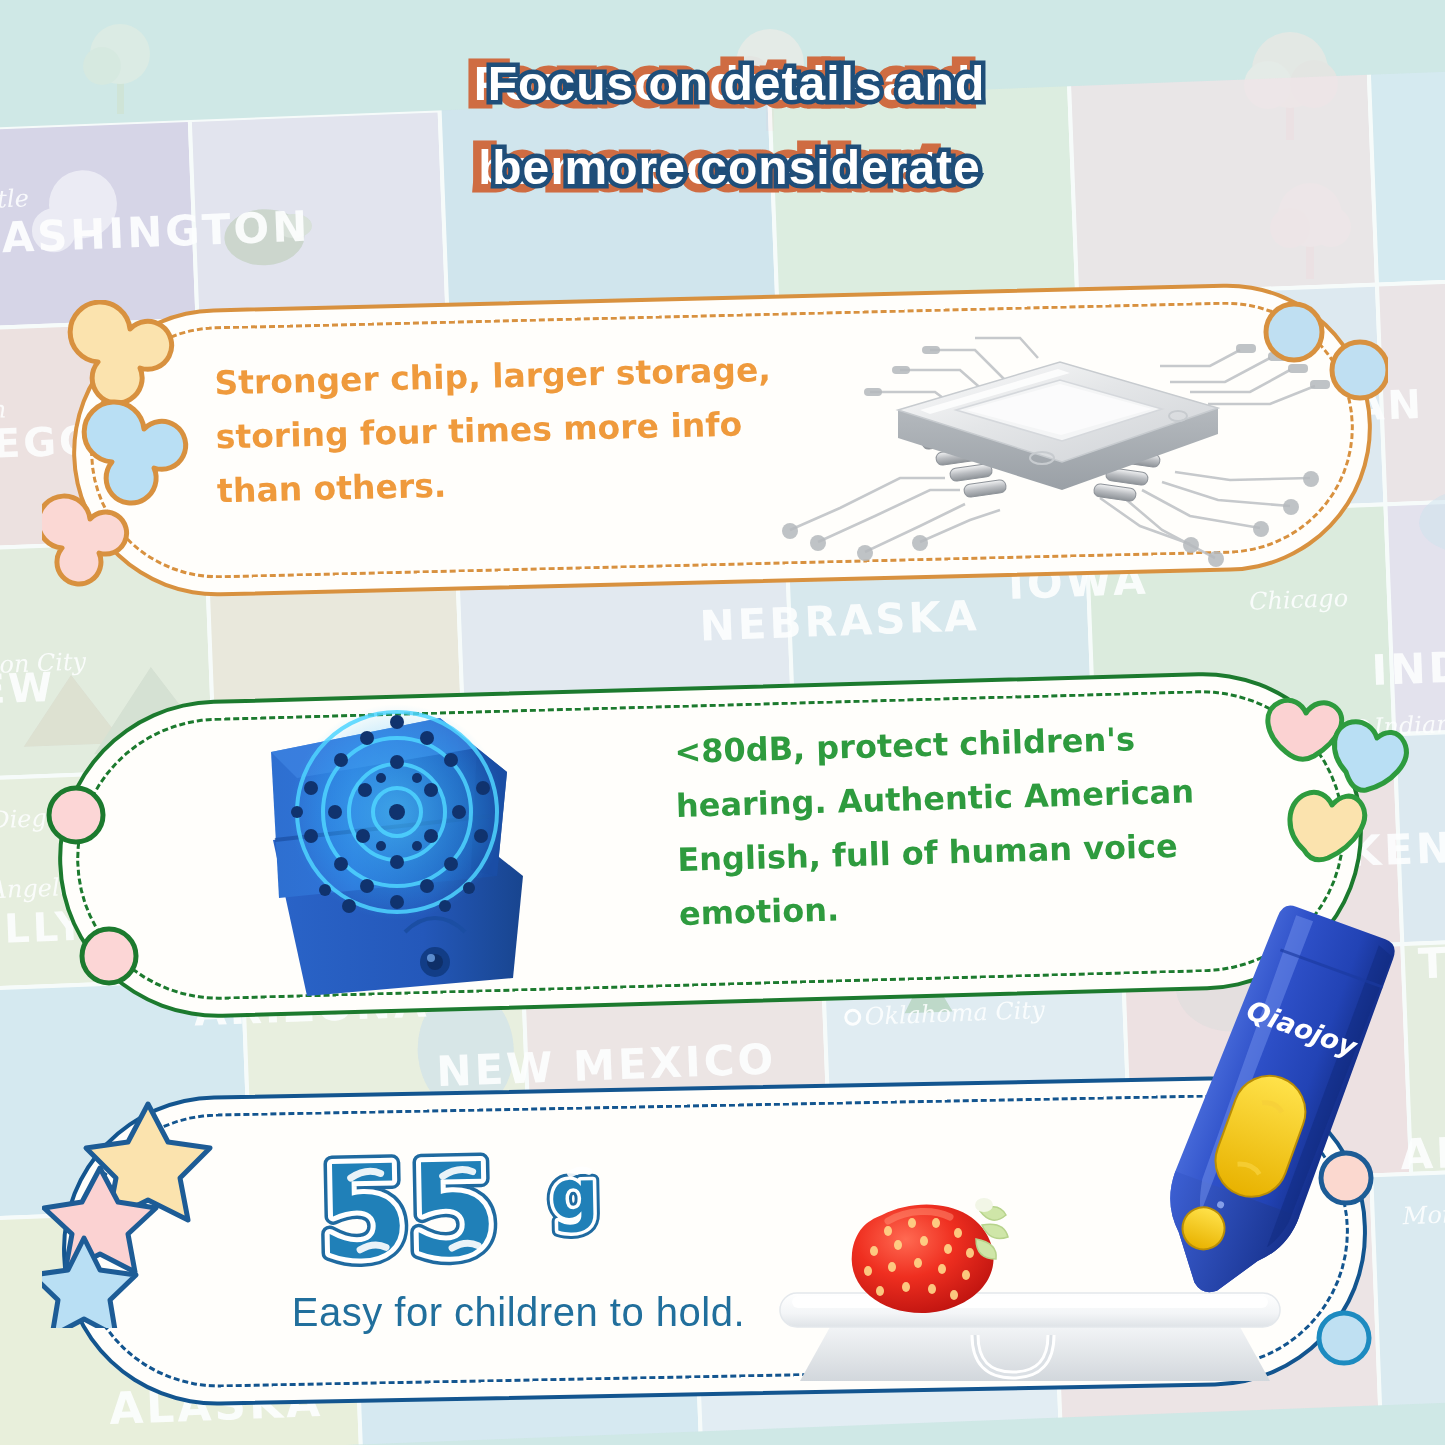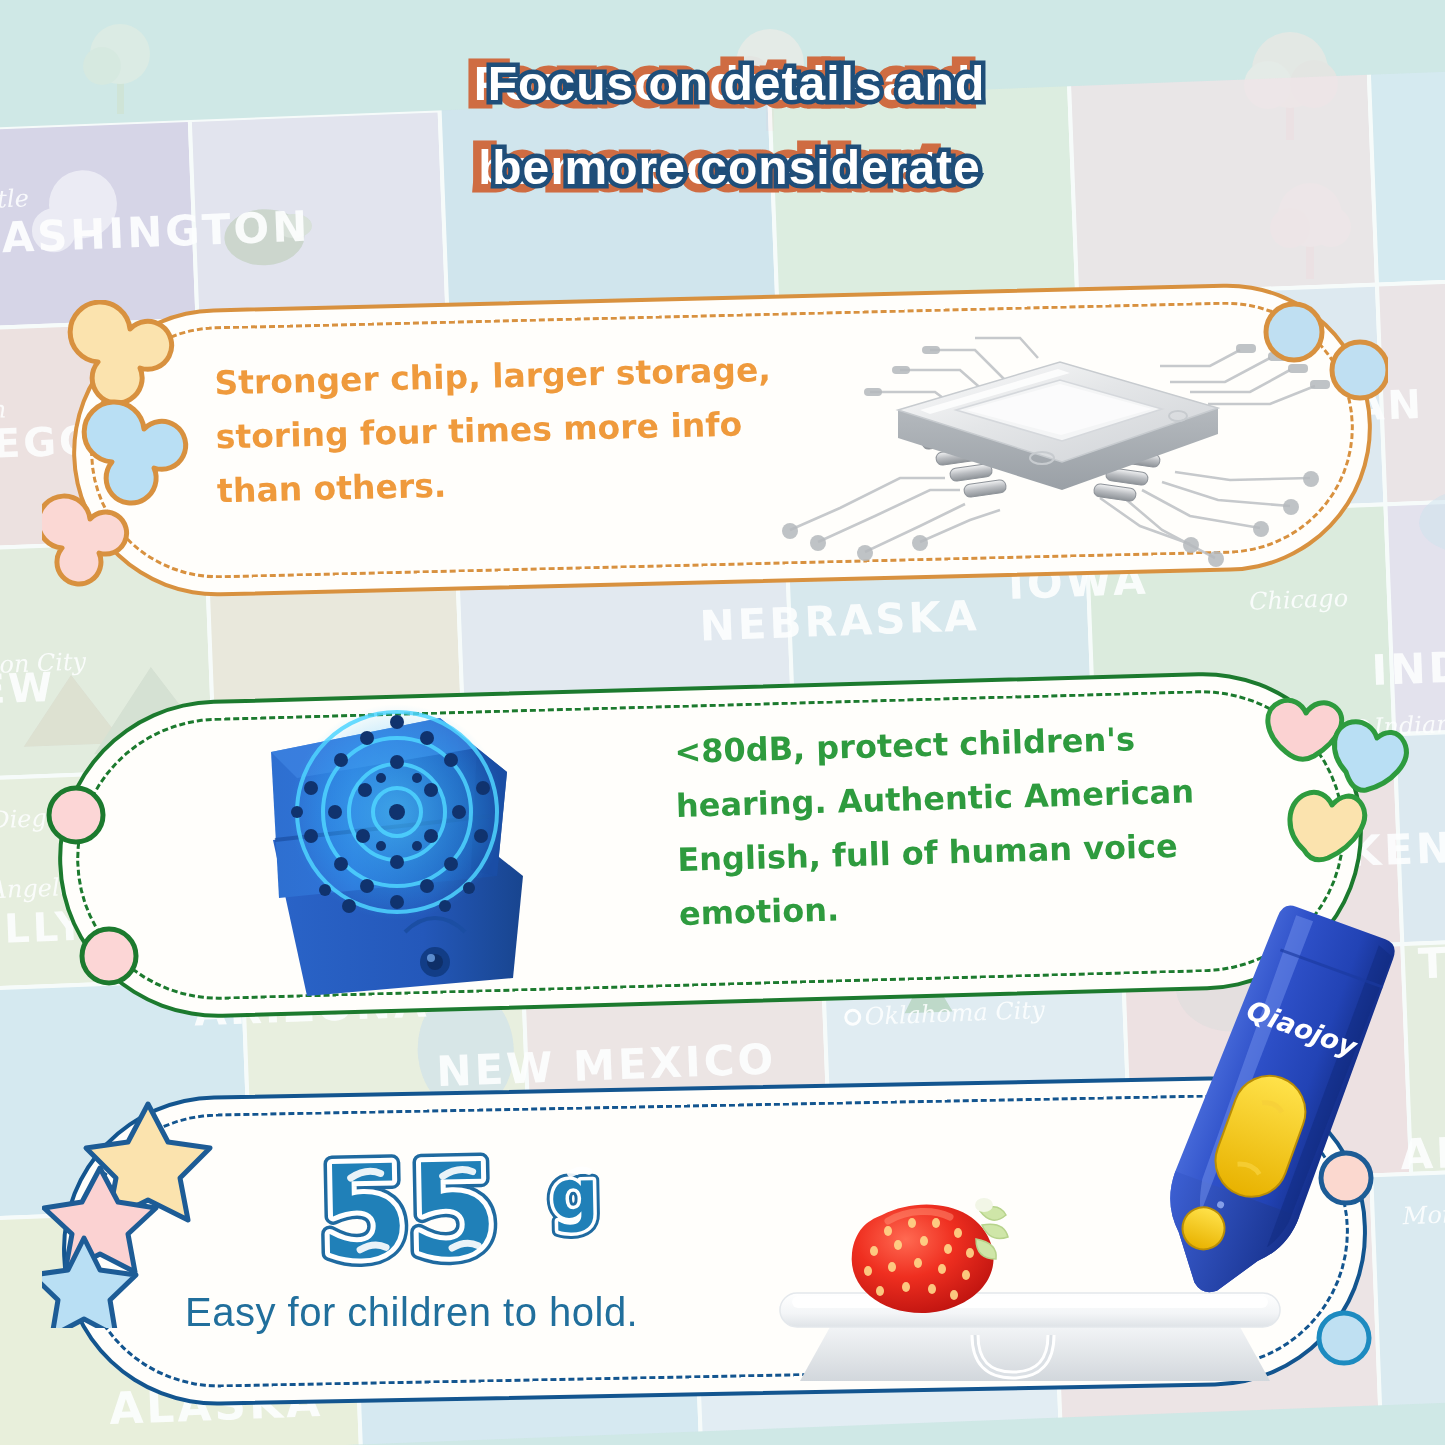--- a/index.html
+++ b/index.html
@@ -104,21 +104,21 @@
   #card3 .inner-dash{
     border:3px dashed #13558f;
     border-radius:144px/142px;
   }
 
   
   .weight-grp{ position:absolute; left:250px; top:55px; width:380px; height:130px; }
   .weight-svg{ width:100%; height:100%; }
   .c3-caption{
     position:absolute; left:185px; top:1290px; width:560px;
-    text-align:left;
+    text-align:right;
     font-family:"Liberation Sans", sans-serif;
     font-size:40px; color:#216f9c; letter-spacing:.5px;
     z-index:30;
   }
 
   
   .deco{ position:absolute; z-index:30; pointer-events:none; }
 
   
   .art{ position:absolute; z-index:25; }

